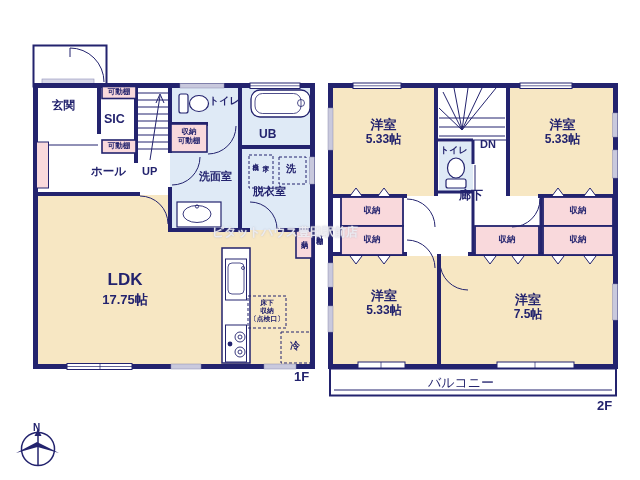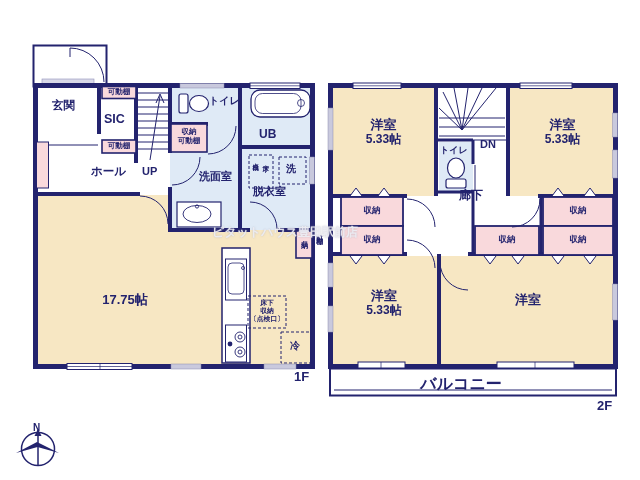--- a/index.html
+++ b/index.html
@@ -226,20 +226,21 @@
 <div class="lbl ctr" style="left:171px;top:128px;width:36px;font-size:7.5px">
   <div>収納</div>
   <div>可動棚</div>
 </div>
 <div class="lbl" style="left:199px;top:170px;font-size:11px">洗面室</div>
 <div class="lbl" style="left:259px;top:127px;font-size:12px">UB</div>
 <div class="lbl" style="left:253px;top:185px;font-size:11px">脱衣室</div>
 <div class="lbl" style="left:286px;top:163px;font-size:10px">洗</div>
 <div class="lbl vtext" style="left:252px;top:158px;font-size:6.5px">点検口</div>
 <div class="lbl vtext" style="left:262px;top:160px;font-size:6.5px">床下</div>
+<div class="lbl ctr" style="left:70px;top:270px;width:110px;font-size:17px">LDK</div>
 <div class="lbl ctr" style="left:70px;top:292px;width:110px;font-size:13px">17.75帖</div>
 <div class="lbl ctr" style="left:248px;top:299px;width:38px;font-size:6.8px">
   <div>床下</div>
   <div>収納</div>
   <div>〔点検口〕</div>
 </div>
 <div class="lbl" style="left:290px;top:340px;font-size:10px">冷</div>
 <div class="lbl vtext" style="left:300px;top:235px;font-size:7px">収納</div>
 <div class="lbl vtext" style="left:315px;top:230px;font-size:7px">可動棚</div>
 <div class="lbl" style="left:294px;top:369px;font-size:13px">1F</div>
@@ -251,28 +252,29 @@
 <div class="lbl ctr" style="left:510px;top:117px;width:105px">
   <div style="font-size:13px">洋室</div>
   <div style="font-size:12px">5.33帖</div>
 </div>
 <div class="lbl ctr" style="left:333px;top:288px;width:102px">
   <div style="font-size:13px">洋室</div>
   <div style="font-size:12px">5.33帖</div>
 </div>
 <div class="lbl ctr" style="left:441px;top:292px;width:174px">
   <div style="font-size:13px">洋室</div>
+  <div style="font-size:12px">7.5帖</div>
 </div>
 <div class="lbl it" style="left:480px;top:138px;font-size:11px">DN</div>
 <div class="lbl" style="left:440px;top:145px;font-size:9px">トイレ</div>
 <div class="lbl" style="left:459px;top:188px;font-size:12px">廊下</div>
 <div class="lbl ctr" style="left:341px;top:205px;width:62px;font-size:8.5px">収納</div>
 <div class="lbl ctr" style="left:341px;top:234px;width:62px;font-size:8.5px">収納</div>
 <div class="lbl ctr" style="left:475px;top:234px;width:64px;font-size:8.5px">収納</div>
 <div class="lbl ctr" style="left:543px;top:205px;width:70px;font-size:8.5px">収納</div>
 <div class="lbl ctr" style="left:543px;top:234px;width:70px;font-size:8.5px">収納</div>
-<div class="lbl ctr" style="left:330px;top:375px;width:262px;font-size:16px;font-weight:700">バルコニー</div>
+<div class="lbl ctr" style="left:330px;top:375px;width:262px;font-size:13px;font-weight:400">バルコニー</div>
 <div class="lbl" style="left:597px;top:398px;font-size:13px">2F</div>
 
 <div id="watermark">ピタットハウス豊田駅前店</div>
 <div class="lbl" style="left:33px;top:422px;font-size:10px">N</div>
 
 </div>
 
 </body></html>

